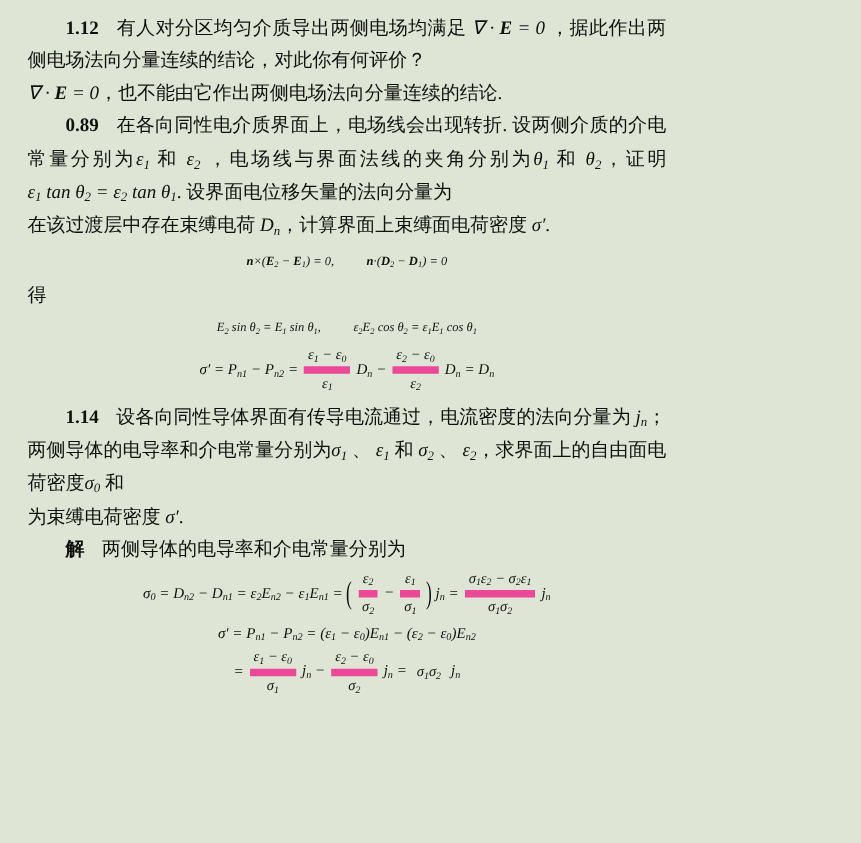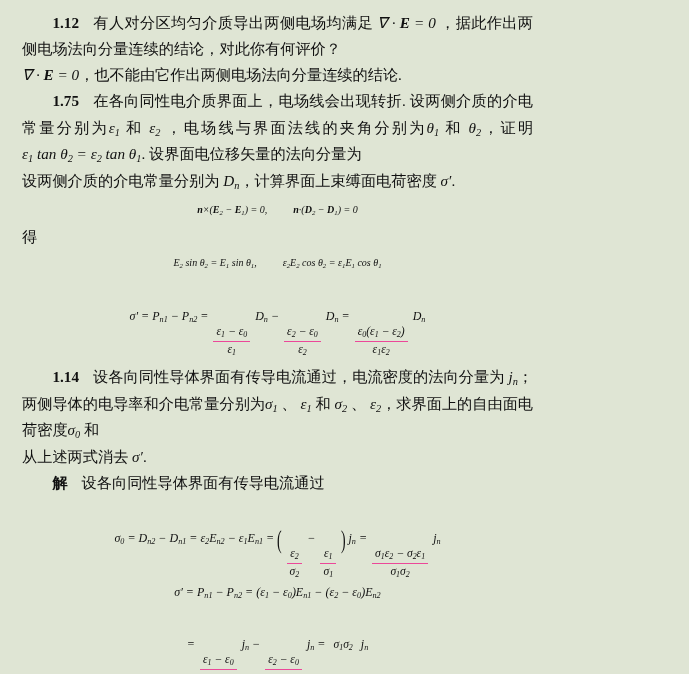--- a/index.html
+++ b/index.html
@@ -66,22 +66,21 @@
     display: inline-block;
     vertical-align: middle;
     text-align: center;
     line-height: 1.22;
     margin: 0 2px;
     font-size: 0.97em;
   }
   .frac .top {
     display: block;
     padding: 0 3px 1px 3px;
-    border-bottom: 1px solid #ec4899;
-    margin-top: 48px;
+    border-bottom: 6px solid #ec4899;
   }
   .frac .bot {
     display: block;
     padding: 1px 3px 0 3px;
   }
   .paren {
     display: inline-block;
     vertical-align: middle;
     font-size: 2.1em;
     font-weight: 300;
@@ -102,27 +101,27 @@
     <span class="num">1.12</span><span class="spc"></span><span>有人对分区均匀介质导出两侧电场均满足</span>
     <span class="it nobr">∇ · <span class="bi">E</span> = 0</span>
     <span>，据此作出两侧电场法向分量连续的结论，对此你有何评价？</span>
   </p>
 
   <p class="para">
     <span class="it nobr">∇ · <span class="bi">E</span> = 0</span><span>，也不能由它作出两侧电场法向分量连续的结论.</span>
   </p>
 
   <p class="para indent">
-    <span class="num">1.75</span><span class="spc"></span><span>在各向同性电介质界面上，电场线会出现转折. 设两侧介质的介电常量分别为</span><span class="it nobr">ε<sub>1</sub></span>
+    <span class="num">0.89</span><span class="spc"></span><span>在各向同性电介质界面上，电场线会出现转折. 设两侧介质的介电常量分别为</span><span class="it nobr">ε<sub>1</sub></span>
     <span>和</span> <span class="it nobr">ε<sub>2</sub></span>
     <span>，电场线与界面法线的夹角分别为</span><span class="it nobr">θ<sub>1</sub></span> <span>和</span> <span class="it nobr">θ<sub>2</sub></span><span>，证明</span>
     <span class="it nobr">ε<sub>1</sub> tan θ<sub>2</sub> = ε<sub>2</sub> tan θ<sub>1</sub></span><span>. 设界面电位移矢量的法向分量为</span>
   </p>
   <p class="para">
-    <span>设两侧介质的介电常量分别为</span> <span class="it nobr">D<sub>n</sub></span><span>，计算界面上束缚面电荷密度</span> <span class="it nobr">σ′</span><span>.</span>
+    <span>在该过渡层中存在束缚电荷</span> <span class="it nobr">D<sub>n</sub></span><span>，计算界面上束缚面电荷密度</span> <span class="it nobr">σ′</span><span>.</span>
   </p>
 
 
   <div class="gap-s"></div>
   <div class="eq">
     <span class="it nobr"><span class="bi">n</span>×(<span class="bi">E</span><sub>2</sub> − <span class="bi">E</span><sub>1</sub>) = 0,</span><span class="spc-l"></span><span class="it nobr"><span class="bi">n</span>·(<span class="bi">D</span><sub>2</sub> − <span class="bi">D</span><sub>1</sub>) = 0</span>
   </div>
   <div class="gap-s"></div>
 
   <p class="para">得</p>
@@ -132,34 +131,33 @@
   </div>
 
 
   <div class="gap-s"></div>
   <div class="eq-wide">
     <span class="it nobr">σ′ = P<sub>n1</sub> − P<sub>n2</sub> =</span>
     <span class="frac"><span class="top it">ε<sub>1</sub> − ε<sub>0</sub></span><span class="bot it">ε<sub>1</sub></span></span>
     <span class="it nobr">D<sub>n</sub> −</span>
     <span class="frac"><span class="top it">ε<sub>2</sub> − ε<sub>0</sub></span><span class="bot it">ε<sub>2</sub></span></span>
     <span class="it nobr">D<sub>n</sub> =</span>
-    <span class="frac"><span class="top it">ε<sub>0</sub>(ε<sub>1</sub> − ε<sub>2</sub>)</span><span class="bot it">ε<sub>1</sub>ε<sub>2</sub></span></span>
     <span class="it nobr">D<sub>n</sub></span>
   </div>
   <div class="gap-m"></div>
 
   <p class="para indent">
     <span class="num">1.14</span><span class="spc"></span><span>设各向同性导体界面有传导电流通过，电流密度的法向分量为</span> <span class="it nobr">j<sub>n</sub></span><span>；两侧导体的电导率和介电常量分别为</span><span class="it nobr">σ<sub>1</sub></span> 、 <span class="it nobr">ε<sub>1</sub></span> <span>和</span> <span class="it nobr">σ<sub>2</sub></span> 、 <span class="it nobr">ε<sub>2</sub></span><span>，求界面上的自由面电荷密度</span><span class="it nobr">σ<sub>0</sub></span> 和
   </p>
   <p class="para">
-    <span>从上述两式消去</span> <span class="it nobr">σ′</span><span>.</span>
+    <span>为束缚电荷密度</span> <span class="it nobr">σ′</span><span>.</span>
   </p>
 
   <p class="para indent">
-    <span class="lead">解</span><span class="spc"></span><span>设各向同性导体界面有传导电流通过</span>
+    <span class="lead">解</span><span class="spc"></span><span>两侧导体的电导率和介电常量分别为</span>
   </p>
 
   <div class="gap-s"></div>
   <div class="eq-wide">
     <span class="it nobr">σ<sub>0</sub> = D<sub>n2</sub> − D<sub>n1</sub> = ε<sub>2</sub>E<sub>n2</sub> − ε<sub>1</sub>E<sub>n1</sub> =</span>
     <span class="paren">(</span>
     <span class="frac"><span class="top it">ε<sub>2</sub></span><span class="bot it">σ<sub>2</sub></span></span>
     <span class="it">−</span>
     <span class="frac"><span class="top it">ε<sub>1</sub></span><span class="bot it">σ<sub>1</sub></span></span>
     <span class="paren">)</span>

